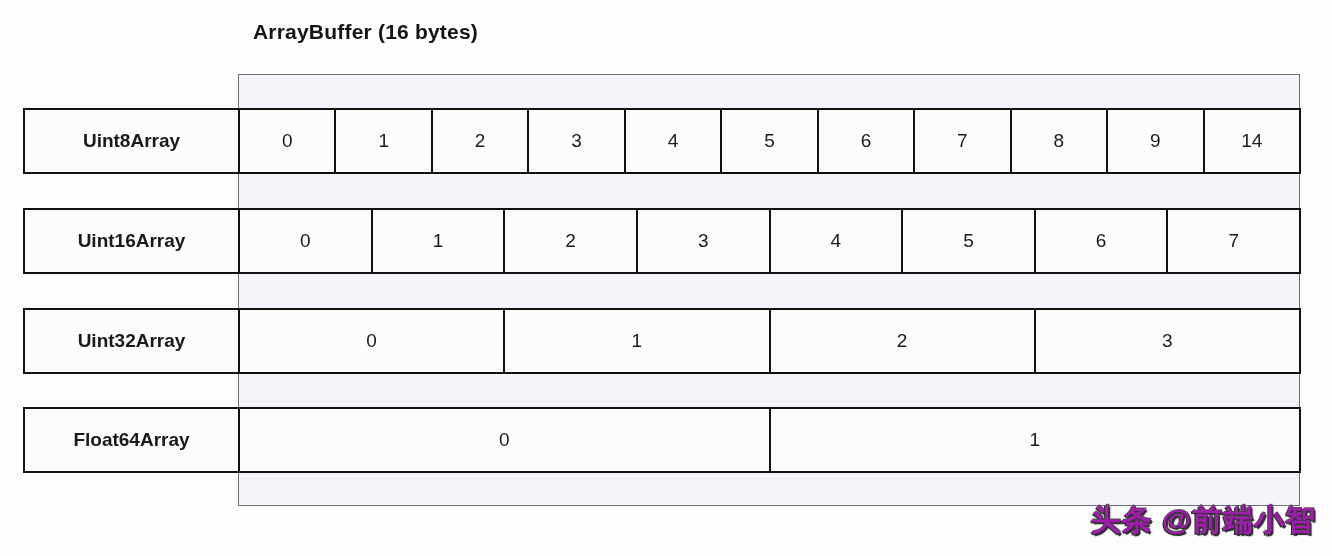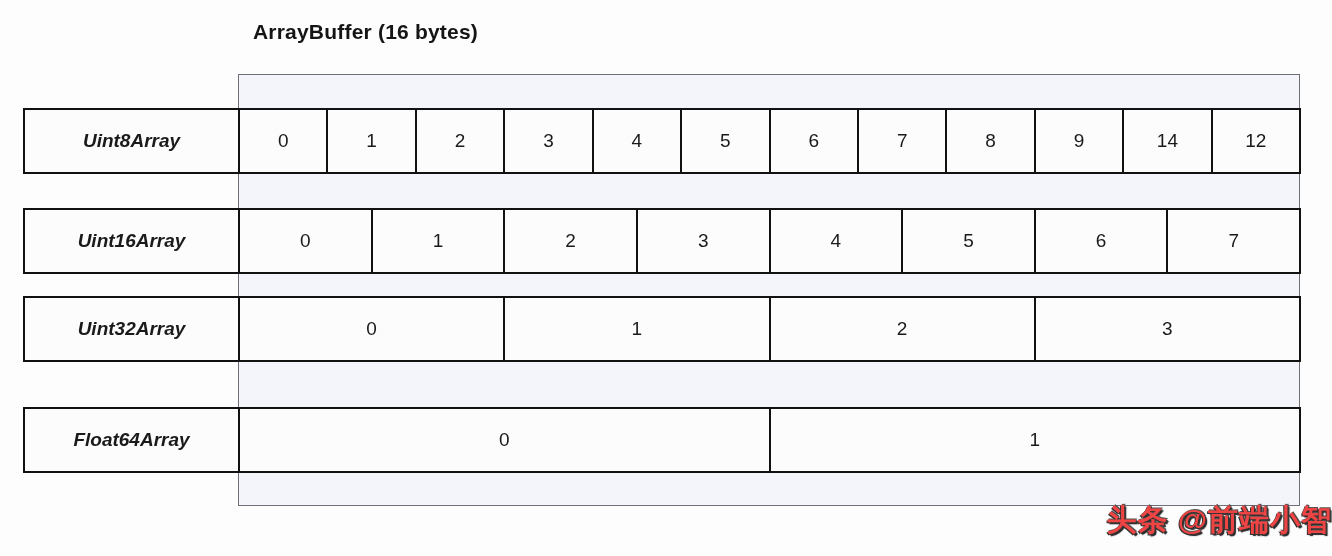--- a/index.html
+++ b/index.html
@@ -24,35 +24,35 @@
   }
   .row {
     position: absolute; left: 23px; width: 1278px; height: 66px;
     display: flex;
   }
   .label {
     width: 215px; height: 100%; box-sizing: border-box;
     border: 2px solid #111; border-right: none;
     background: #fcfcfd;
     display: flex; align-items: center; justify-content: center;
-    font-size: 19px; font-weight: bold; color: #1a1a1a; font-style: italic;
+    font-size: 19px; font-weight: bold; color: #1a1a1a;
   }
   .cells {
     flex: 1; display: flex; height: 100%; box-sizing: border-box;
     border: 2px solid #111; border-right-width: 2px;
     background: #fcfcfd;
   }
   .cell {
     flex: 1; display: flex; align-items: center; justify-content: center;
     border-left: 2px solid #111; box-sizing: border-box;
     font-size: 19px; color: #1a1a1a;
   }
   .watermark {
-    position: absolute; right: 0; top: 500px;
-    font-size: 30px; color: #ef4444; font-weight: bold;
+    position: absolute; right: 16px; top: 500px;
+    font-size: 30px; color: #a21caf; font-weight: bold;
     text-shadow: 1px 1px 0 #333, -1px 1px 0 #333, 1px -1px 0 #555, 2px 2px 1px #222;
     letter-spacing: 1px;
   }
 </style>
 </head>
 <body>
 
 <div class="title">ArrayBuffer (16 bytes)</div>
 
 <div class="buffer"></div>
@@ -64,39 +64,38 @@
       <div class="cell">1</div>
       <div class="cell">2</div>
       <div class="cell">3</div>
       <div class="cell">4</div>
       <div class="cell">5</div>
       <div class="cell">6</div>
       <div class="cell">7</div>
       <div class="cell">8</div>
       <div class="cell">9</div>
       <div class="cell">14</div>
-      <div class="cell">12</div>
     </div>
 </div>
 
 <div class="row" style="top:208px">
   <div class="label">Uint16Array</div>
   <div class="cells">
       <div class="cell" style="border-left: none;">0</div>
       <div class="cell">1</div>
       <div class="cell">2</div>
       <div class="cell">3</div>
       <div class="cell">4</div>
       <div class="cell">5</div>
       <div class="cell">6</div>
       <div class="cell">7</div>
     </div>
 </div>
 
-<div class="row" style="top:296px">
+<div class="row" style="top:308px">
   <div class="label">Uint32Array</div>
   <div class="cells">
       <div class="cell" style="border-left: none;">0</div>
       <div class="cell">1</div>
       <div class="cell">2</div>
       <div class="cell">3</div>
     </div>
 </div>
 
 <div class="row" style="top:407px">

